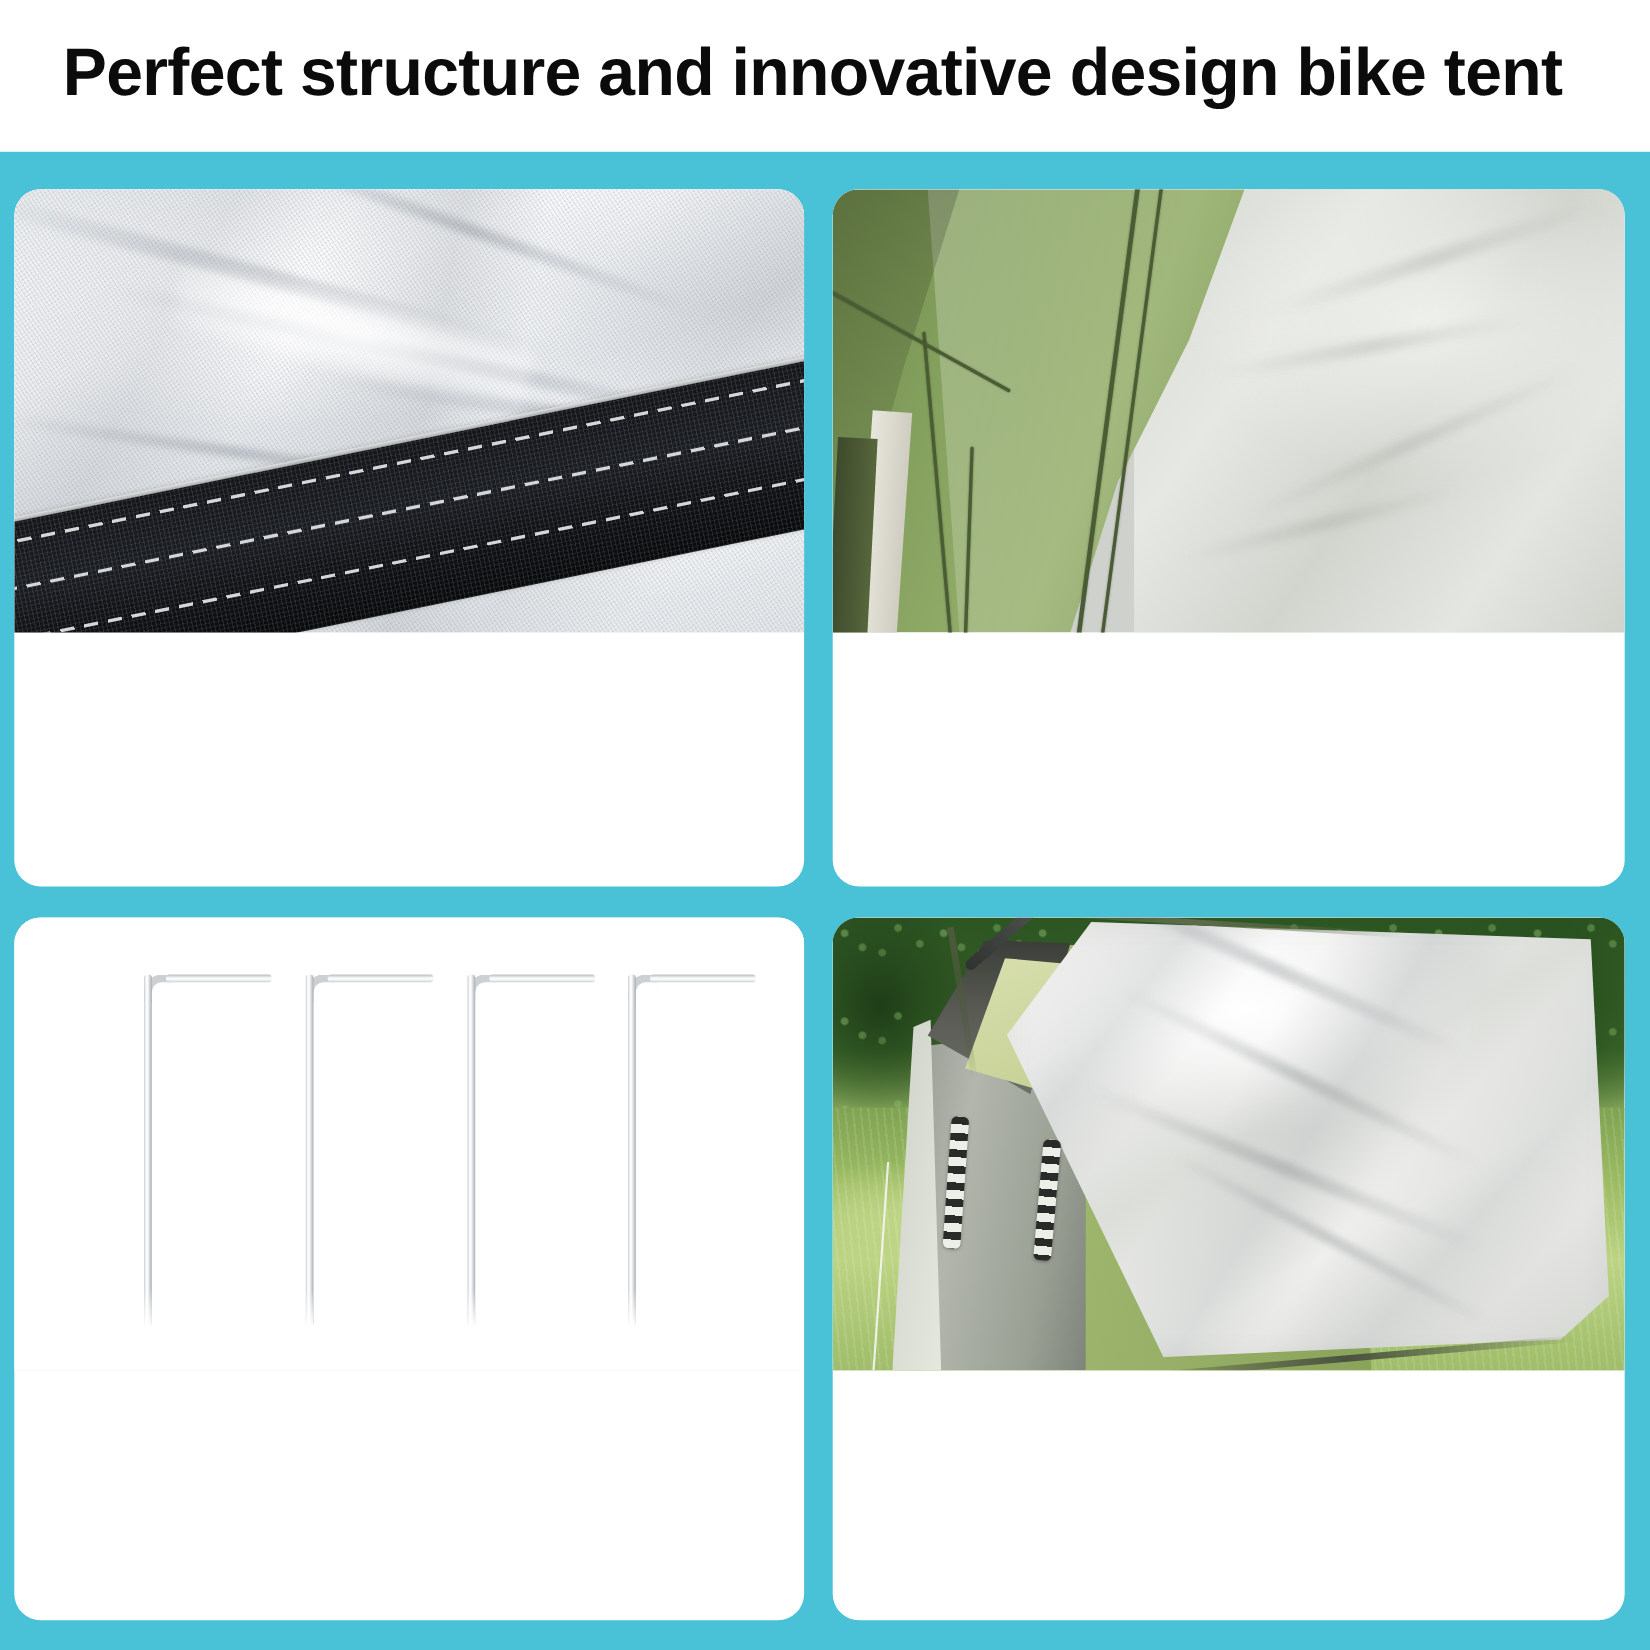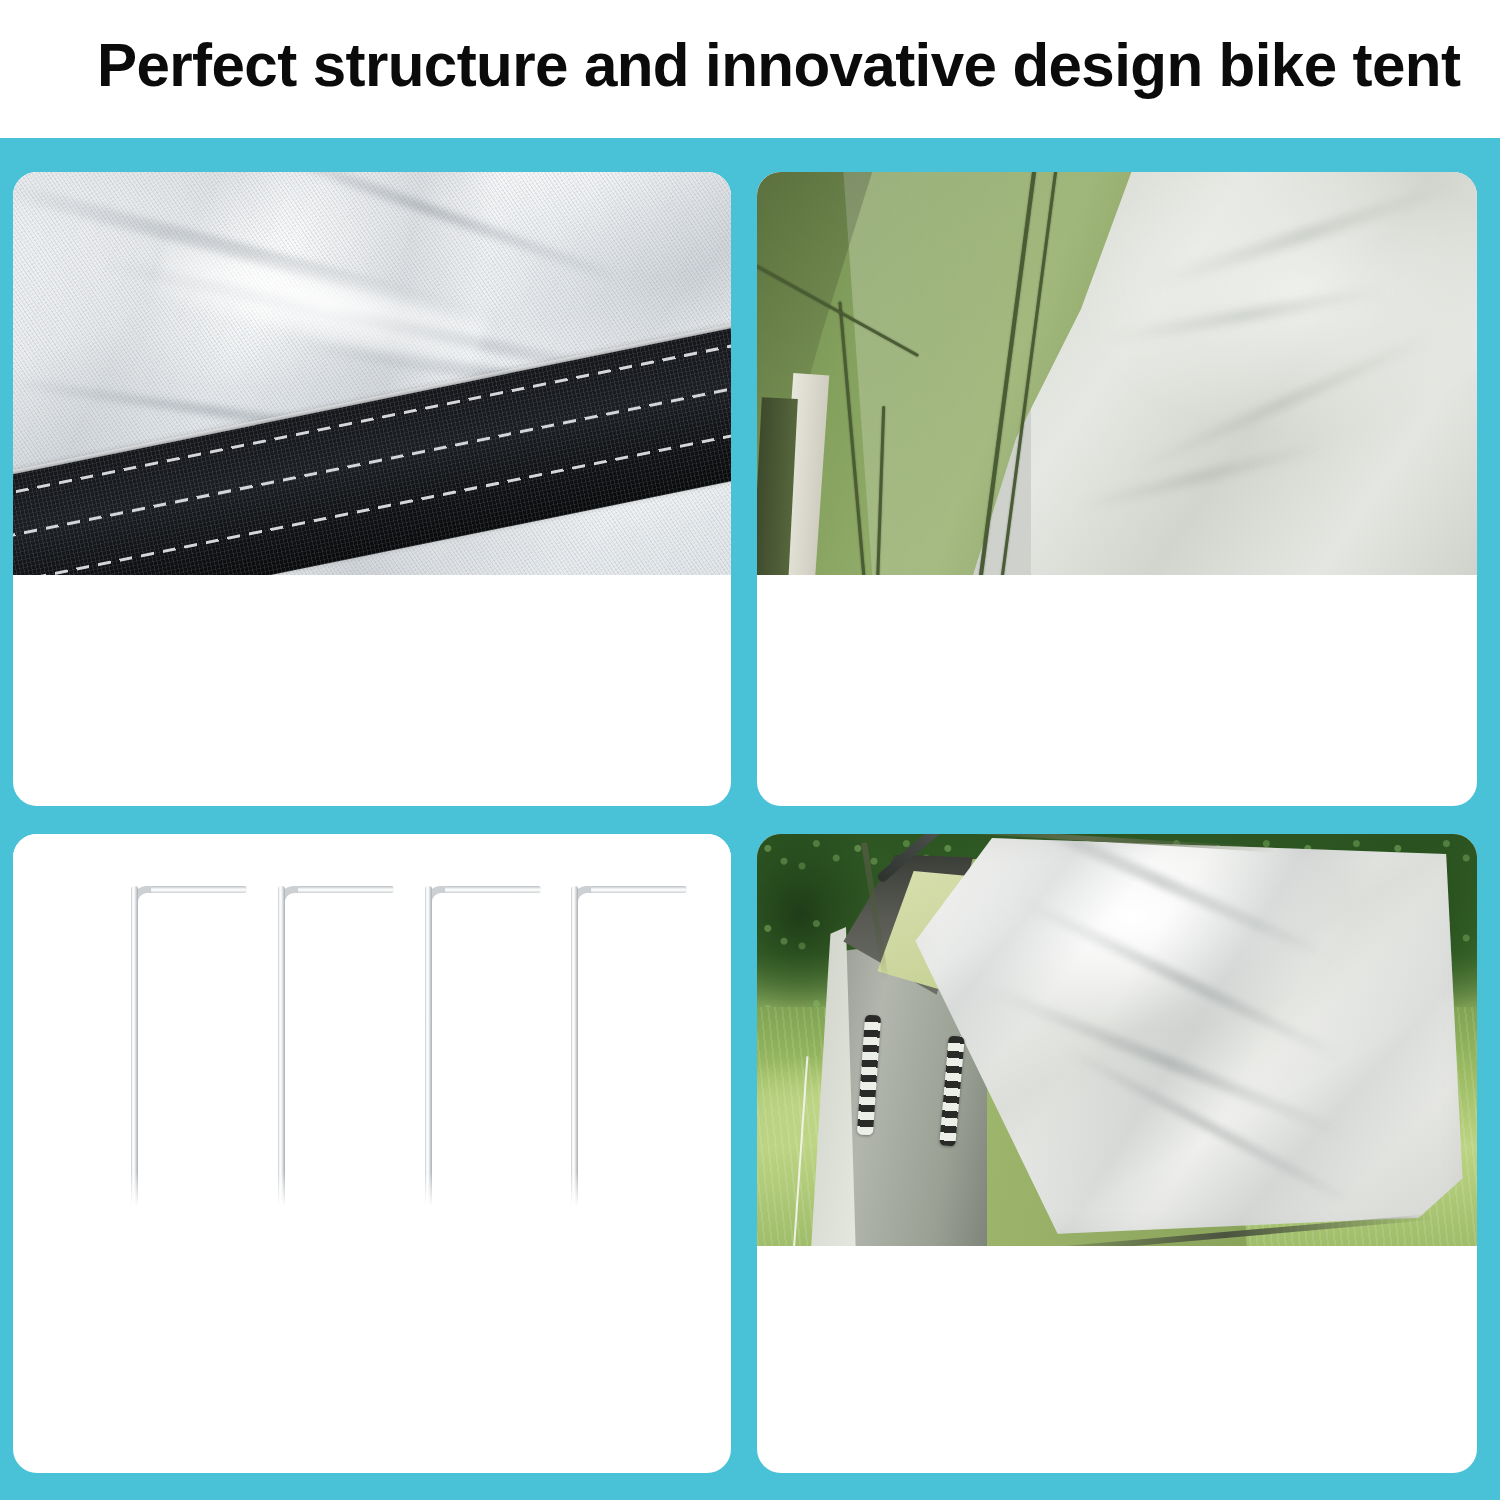--- a/index.html
+++ b/index.html
@@ -8,21 +8,20 @@
     background:#ffffff;
     font-family:"Liberation Sans","DejaVu Sans",sans-serif;
     overflow:hidden;
   }
   .page{position:relative;width:1500px;height:1500px;background:#ffffff;}
 
   
   .header{
     position:absolute;left:0;top:0;width:1213px;height:138px;
     background:#ffffff;
-    margin-left:40px;
   }
   .page-title{
     position:absolute;left:57px;top:27px;
     width:1400px;
     font-size:61px;
     font-weight:bold;
     letter-spacing:-0.6px;
     color:#0b0b0b;
     line-height:76px;
     white-space:nowrap;

